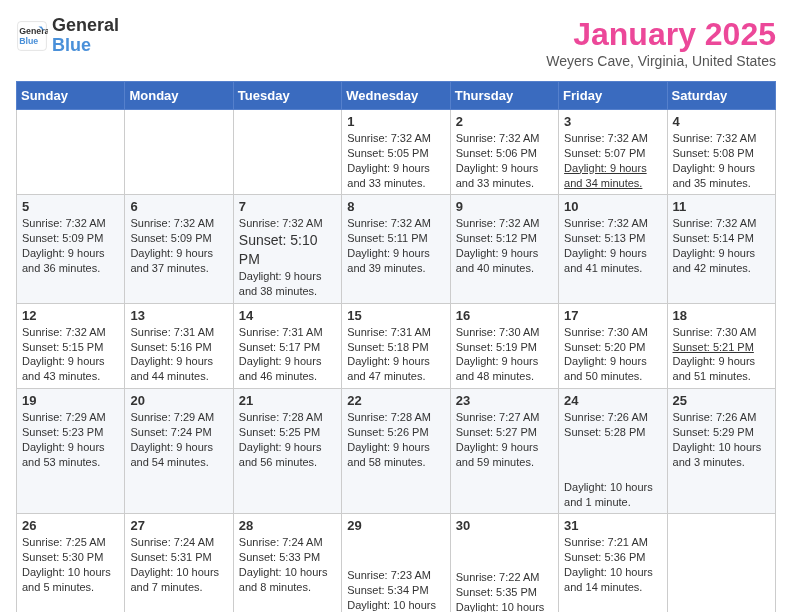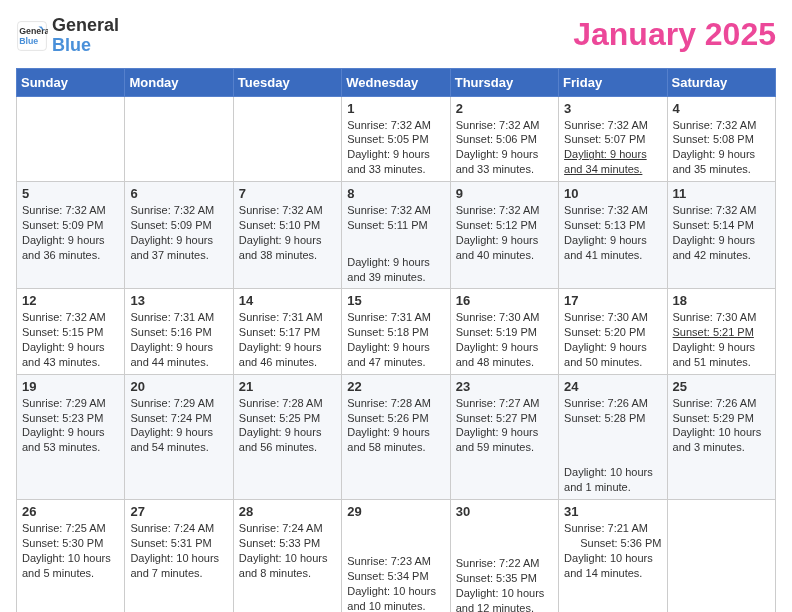--- a/index.html
+++ b/index.html
@@ -99,20 +99,21 @@
       <text x="4" y="30" font-size="11" font-weight="bold" fill="#4a90d9">Blue</text>
       <path d="M28 8 L36 14 L32 8 Z" fill="#4a90d9"></path>
     </svg>
     <div class="logo-text">
       <span class="logo-general">General</span>
       <span class="logo-blue">Blue</span>
     </div>
   </div>
   <div class="title-area">
     <div class="month-title">January 2025</div>
+    <div class="location">Weyers Cave, Virginia, United States</div>
   </div>
 </div>
 
 <table class="calendar">
   <thead>
     <tr>
     <th>Sunday</th>
         <th>Monday</th>
         <th>Tuesday</th>
         <th>Wednesday</th>
@@ -160,28 +161,28 @@
         </td>
         <td>
           <span class="day-number">6</span>
           <div style="line-height: 1.35; font-size: 11px;">Sunrise: 7:32 AM</div>
           <div style="line-height: 1.35; font-size: 11px;">Sunset: 5:09 PM</div>
           <div style="line-height: 1.35; font-size: 11px;">Daylight: 9 hours and 37 minutes.</div>
         </td>
         <td>
           <span class="day-number">7</span>
           <div style="line-height: 1.35; font-size: 11px;">Sunrise: 7:32 AM</div>
-          <div style="line-height: 1.35; font-size: 11px;">Sunset: 5:10 PM</div>
+          <div style="line-height: 1.35; font-size: 14px;">Sunset: 5:10 PM</div>
           <div style="line-height: 1.35; font-size: 11px;">Daylight: 9 hours and 38 minutes.</div>
         </td>
         <td>
           <span class="day-number">8</span>
           <div style="line-height: 1.35; font-size: 11px;">Sunrise: 7:32 AM</div>
           <div style="line-height: 1.35; font-size: 11px;">Sunset: 5:11 PM</div>
-          <div style="line-height: 1.35; font-size: 11px; margin-top: 22px;">Daylight: 9 hours and 39 minutes.</div>
+          <div style="line-height: 1.35; font-size: 11px;">Daylight: 9 hours and 39 minutes.</div>
         </td>
         <td>
           <span class="day-number">9</span>
           <div style="line-height: 1.35; font-size: 11px;">Sunrise: 7:32 AM</div>
           <div style="line-height: 1.35; font-size: 11px;">Sunset: 5:12 PM</div>
           <div style="line-height: 1.35; font-size: 11px;">Daylight: 9 hours and 40 minutes.</div>
         </td>
         <td>
           <span class="day-number">10</span>
           <div style="line-height: 1.35; font-size: 11px;">Sunrise: 7:32 AM</div>
@@ -310,19 +311,19 @@
         </td>
         <td>
           <span class="day-number">30</span>
           <div style="line-height: 1.35; font-size: 11px; margin-top: 37px;">Sunrise: 7:22 AM</div>
           <div style="line-height: 1.35; font-size: 11px;">Sunset: 5:35 PM</div>
           <div style="line-height: 1.35; font-size: 11px;">Daylight: 10 hours and 12 minutes.</div>
         </td>
         <td>
           <span class="day-number">31</span>
           <div style="line-height: 1.35; font-size: 11px;">Sunrise: 7:21 AM</div>
-          <div style="line-height: 1.35; font-size: 11px; text-align: right;">Sunset: 5:36 PM</div>
+          <div style="line-height: 1.35; font-size: 11px;">Sunset: 5:36 PM</div>
           <div style="line-height: 1.35; font-size: 11px;">Daylight: 10 hours and 14 minutes.</div>
         </td>
         <td class="empty-cell"></td>
       </tr>
     </tbody>
 </table>
 
 </body></html>

